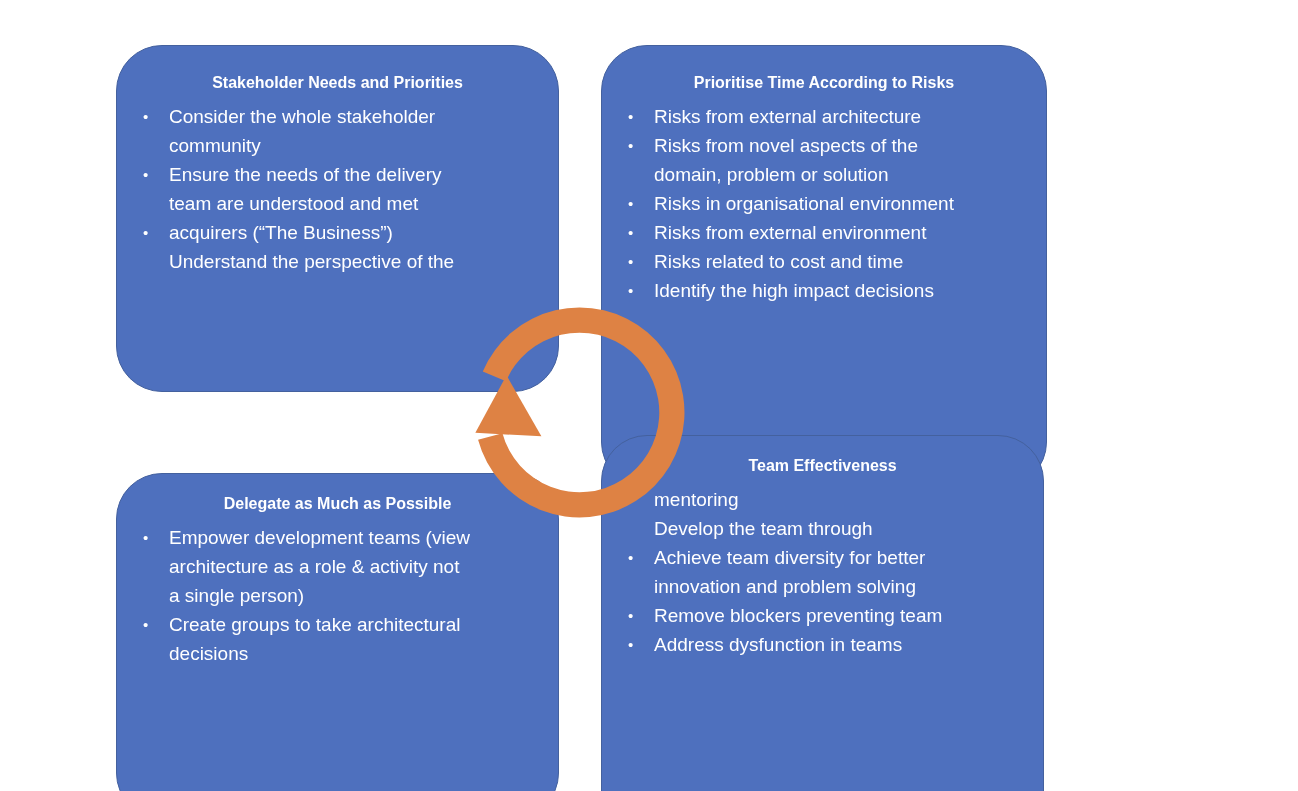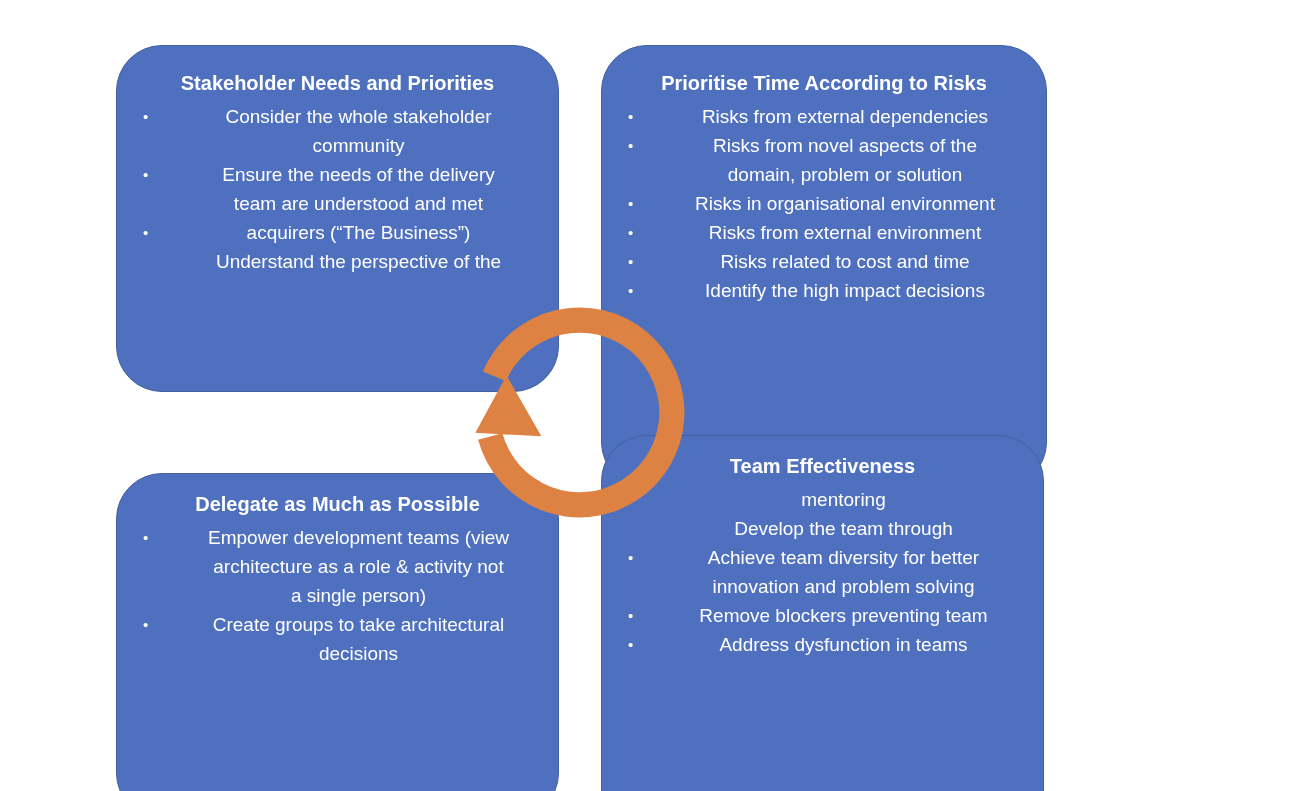--- a/index.html
+++ b/index.html
@@ -21,21 +21,21 @@
   .panel.top-row{padding-top:24px;}
   .panel.bottom-row{padding-top:17px;}
   #panel-tl{left:116px;top:45px;width:443px;height:347px;}
   #panel-tr{left:601px;top:45px;width:446px;height:443px;}
   #panel-bl{left:116px;top:435px;width:443px;height:346px;margin-top:38px;}
   #panel-br{left:601px;top:435px;width:443px;height:442px;}
   .panel h2{
     margin:0;
     padding:0 12px;
     text-align:center;
-    font-size:20px;
+    font-size:16px;
     line-height:26px;
     font-weight:700;
     color:#ffffff;
   }
   .panel ul{
     list-style:none;
     margin:6px 0 0 0;
     padding:0 10px 0 26px;
   }
   .panel li{
@@ -44,21 +44,21 @@
     font-size:19px;
     line-height:29px;
   }
   .marker{
     flex:0 0 26px;
     width:26px;
     font-size:15px;
     line-height:29px;
   }
   .lines{flex:1 1 auto;}
-  .lines .bl{display:block;text-align:center;}
+  .lines .bl{display:block;}
   #cycle-arrow{
     position:absolute;
     left:464px;top:297px;
     width:231px;height:231px;
   }
 </style>
 </head>
 <body>
 
 <div id="canvas">
@@ -89,21 +89,21 @@
       </li>
     </ul>
   </section>
 
   <section class="panel top-row" id="panel-tr">
     <h2>Prioritise Time According to Risks</h2>
     <ul>
       <li>
         <span class="marker">•</span>
         <span class="lines">
-          <span class="bl">Risks from external dependencies</span>
+          <span class="bl">Risks from external architecture</span>
         </span>
       </li>
       <li>
         <span class="marker">•</span>
         <span class="lines">
           <span class="bl">Risks from novel aspects of the</span>
           <span class="bl">domain, problem or solution</span>
         </span>
       </li>
       <li>

